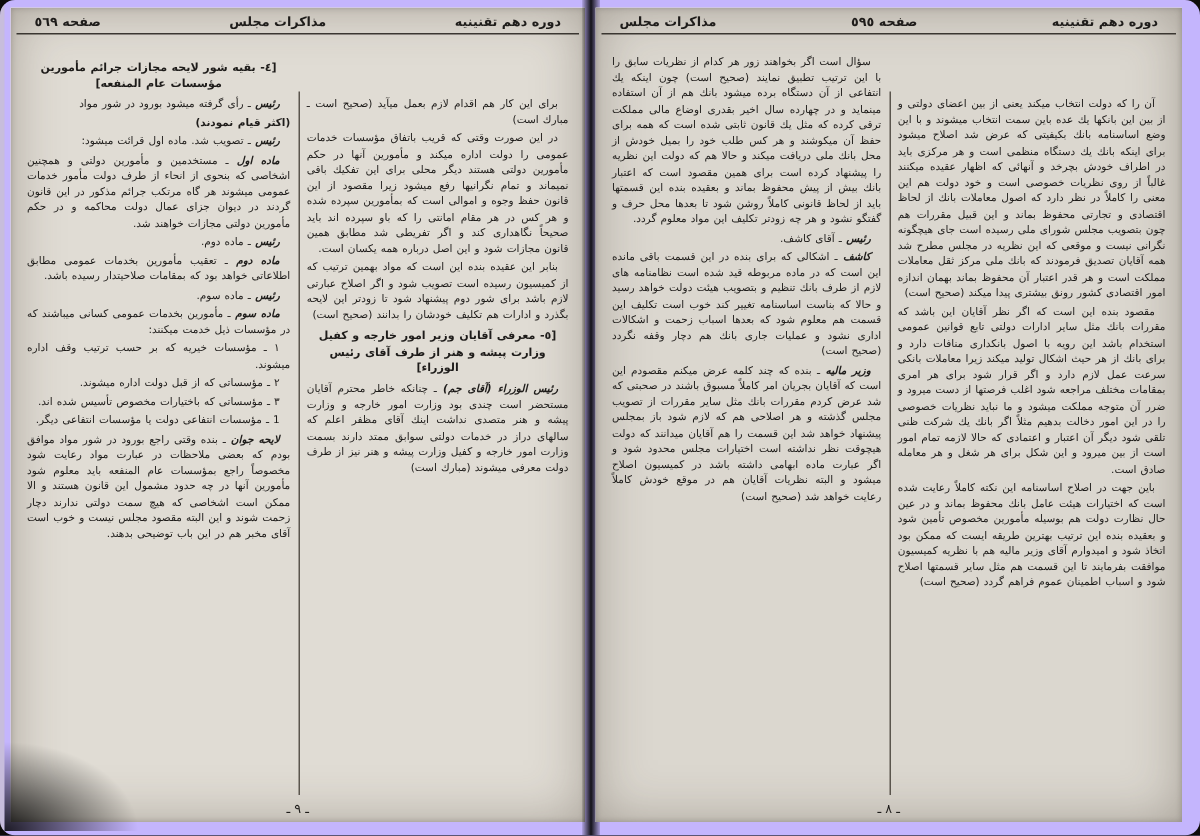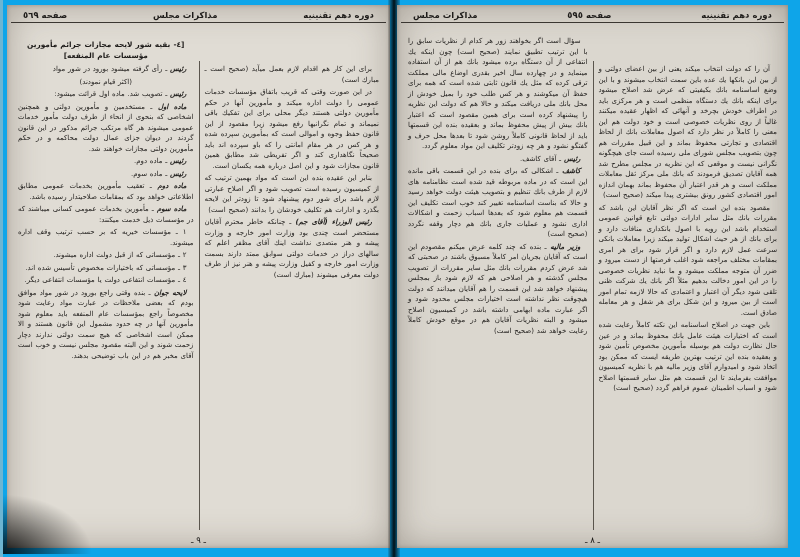--- a/index.html
+++ b/index.html
@@ -1,19 +1,20 @@
 <!DOCTYPE html>
 <html lang="fa"><head>
 <meta charset="utf-8">
 <style>
   html,body{margin:0;padding:0;background:#0d0c0a;}
   .spread{
     position:relative;width:800px;height:557px;overflow:hidden;
-    background:#0ea5e9;
+    background:#c4b5fd;
     font-family:"DejaVu Sans",sans-serif;
+    border-radius:10px;
   }
   .edge-light{position:absolute;left:0;top:0;width:3px;height:100%;background:#c9c5bc;opacity:.5;}
   .page{
     position:absolute;top:5px;bottom:9px;
     background:#dedad2;
     box-shadow:inset 0 0 35px rgba(70,58,45,.35), inset 0 0 4px rgba(0,0,0,.25);
     color:#1e1c1a;
   }
   .page-left{left:7px;width:383px;background:#e0dcd4;}
   .page-right{left:397px;width:391px;background:#dbd7cf;}
@@ -39,21 +40,21 @@
   .col + .col{border-left:1px solid #5a554d;margin-top:28px;}
   .col p{
     margin:0 0 2px;direction:rtl;text-align:justify;
     font-size:7px;line-height:1.5;text-indent:7px;
     word-spacing:.5px;
   }
   .col p.h{
     font-weight:bold;text-align:center;text-indent:0;
     font-size:7.4px;margin:4px 0 3px;line-height:1.45;
   }
-  .col p.c{text-align:center;text-indent:0;}
+  .col p.c{text-indent:0;font-weight:bold;}
   .col b.spk{font-weight:bold;font-style:italic;}
   .pfooter{
     position:absolute;bottom:3px;left:0;right:0;text-align:center;
     font-size:8.5px;font-weight:normal;direction:rtl;
   }
   .gutter-shadow{
     position:absolute;top:0;bottom:0;left:388px;width:12px;
     background:linear-gradient(90deg, rgba(0,0,0,.1), rgba(0,0,0,.9) 50%, rgba(0,0,0,.15));
   }
 </style>
@@ -70,33 +71,34 @@
       <span>دوره دهم تقنينيه</span>
     </div>
     <div class="cols">
       <div class="col">
           <p class="h">[٤- بقيه شور لايحه مجازات جرائم مأمورين مؤسسات عام المنفعه]</p>
           <p><b class="spk">رئيس </b>ـ رأى گرفته ميشود بورود در شور مواد</p>
           <p class="c">(اكثر قيام نمودند)</p>
           <p><b class="spk">رئيس </b>ـ تصويب شد. ماده اول قرائت ميشود:</p>
           <p><b class="spk">ماده اول </b>ـ مستخدمين و مأمورين دولتى و همچنين اشخاصى كه بنحوى از انحاء از طرف دولت مأمور خدمات عمومى ميشوند هر گاه مرتكب جرائم مذكور در اين قانون گردند در ديوان جزاى عمال دولت محاكمه و در حكم مأمورين دولتى مجازات خواهند شد.</p>
           <p><b class="spk">رئيس </b>ـ ماده دوم.</p>
+          <p><b class="spk">ماده دوم </b>ـ تعقيب مأمورين بخدمات عمومى مطابق اطلاعاتى خواهد بود كه بمقامات صلاحيتدار رسيده باشد.</p>
           <p><b class="spk">رئيس </b>ـ ماده سوم.</p>
-          <p><b class="spk">ماده دوم </b>ـ تعقيب مأمورين بخدمات عمومى مطابق اطلاعاتى خواهد بود كه بمقامات صلاحيتدار رسيده باشد.</p>
           <p><b class="spk">ماده سوم </b>ـ مأمورين بخدمات عمومى كسانى ميباشند كه در مؤسسات ذيل خدمت ميكنند:</p>
           <p>١ ـ مؤسسات خيريه كه بر حسب ترتيب وقف اداره ميشوند.</p>
           <p>٢ ـ مؤسساتى كه از قبل دولت اداره ميشوند.</p>
           <p>٣ ـ مؤسساتى كه باختيارات مخصوص تأسيس شده اند.</p>
-          <p>٤ ـ مؤسسات انتفاعى دولت يا مؤسسات انتفاعى ديگر.</p>
+          <p>1 ـ مؤسسات انتفاعى دولت يا مؤسسات انتفاعى ديگر.</p>
           <p><b class="spk">لايحه جوان </b>ـ بنده وقتى راجع بورود در شور مواد موافق بودم كه بعضى ملاحظات در عبارت مواد رعايت شود مخصوصاً راجع بمؤسسات عام المنفعه بايد معلوم شود مأمورين آنها در چه حدود مشمول اين قانون هستند و الا ممكن است اشخاصى كه هيچ سمت دولتى ندارند دچار زحمت شوند و اين البته مقصود مجلس نيست و خوب است آقاى مخبر هم در اين باب توضيحى بدهند.</p>
         </div>
       <div class="col">
           <p>براى اين كار هم اقدام لازم بعمل ميآيد (صحيح است ـ مبارك است)</p>
           <p>در اين صورت وقتى كه قريب باتفاق مؤسسات خدمات عمومى را دولت اداره ميكند و مأمورين آنها در حكم مأمورين دولتى هستند ديگر محلى براى اين تفكيك باقى نميماند و تمام نگرانيها رفع ميشود زيرا مقصود از اين قانون حفظ وجوه و اموالى است كه بمأمورين سپرده شده و هر كس در هر مقام امانتى را كه باو سپرده اند بايد صحيحاً نگاهدارى كند و اگر تفريطى شد مطابق همين قانون مجازات شود و اين اصل درباره همه يكسان است.</p>
           <p>بنابر اين عقيده بنده اين است كه مواد بهمين ترتيب كه از كميسيون رسيده است تصويب شود و اگر اصلاح عبارتى لازم باشد براى شور دوم پيشنهاد شود تا زودتر اين لايحه بگذرد و ادارات هم تكليف خودشان را بدانند (صحيح است)</p>
+          <p class="h">[٥- معرفى آقايان وزير امور خارجه و كفيل وزارت پيشه و هنر از طرف آقاى رئيس الوزراء]</p>
           <p><b class="spk">رئيس الوزراء (آقاى جم) </b>ـ چنانكه خاطر محترم آقايان مستحضر است چندى بود وزارت امور خارجه و وزارت پيشه و هنر متصدى نداشت اينك آقاى مظفر اعلم كه سالهاى دراز در خدمات دولتى سوابق ممتد دارند بسمت وزارت امور خارجه و كفيل وزارت پيشه و هنر نيز از طرف دولت معرفى ميشوند (مبارك است)</p>
         </div>
     </div>
     <div class="pfooter">ـ ٩ ـ</div>
   </div>
 
   <div class="gutter-shadow"></div>
 
   <div class="page page-right">
     <div class="pheader">

